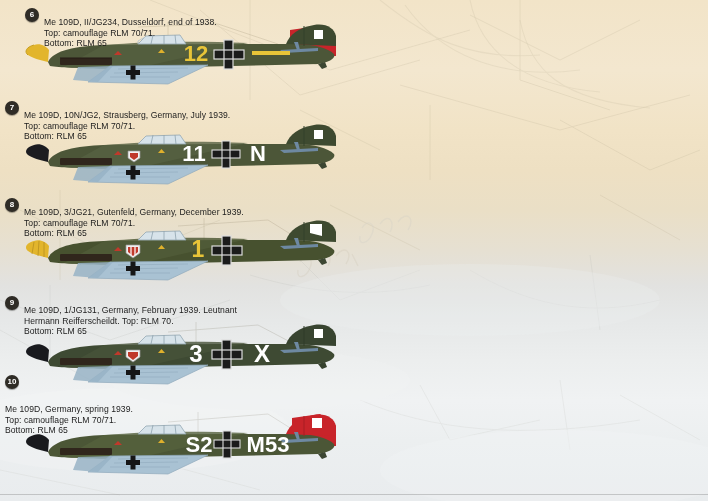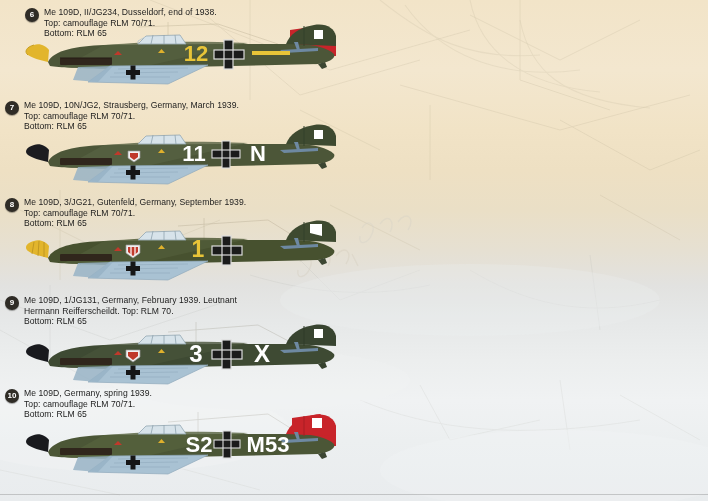--- a/index.html
+++ b/index.html
@@ -32,21 +32,21 @@
   
   .entry{position:absolute;left:0;width:354px;}
   .capwrap{position:absolute;display:flex;align-items:flex-start;gap:5px;z-index:6;}
   .badge{
     flex:0 0 auto;width:14px;height:14px;border-radius:50%;
     background:#2f2c26;color:#ffffff;
     font-size:8px;line-height:14px;text-align:center;font-weight:bold;
     box-shadow:0 1px 1px rgba(0,0,0,.35);
     margin-top:1px;
   }
-  .cap{font-size:8.6px;line-height:10.5px;color:#1c1c1c;white-space:pre-line;letter-spacing:.05px;}
+  .cap{font-size:8.6px;line-height:10.5px;color:#1c1c1c;white-space:pre-line;letter-spacing:.05px;margin-top:10px;}
 
   .plane{position:absolute;z-index:4;}
   svg{display:block;overflow:visible;}
   .divider{position:absolute;left:0;width:708px;height:1px;background:rgba(120,120,120,.35);z-index:9;}
 </style>
 </head>
 <body>
 
 <div id="sheet">
 
@@ -188,21 +188,21 @@
         <rect x="206" y="18" width="9" height="29" fill="none" stroke="#dcdcdc" stroke-width="1.2"></rect>
       </g>
 
       <rect x="234" y="29" width="38" height="4" fill="#e8c438"></rect>
     </svg>
   </div>
 
   <div class="entry">
     <div class="capwrap" style="left:5px;top:100px;width:340px;">
       <div class="badge">7</div>
-      <div class="cap">Me 109D, 10N/JG2, Strausberg, Germany, March 1939.
+      <div class="cap">Me 109D, 10N/JG2, Strausberg, Germany, July 1939.
 Top: camouflage RLM 70/71.
 Bottom: RLM 65</div>
     </div>
     <svg class="plane" style="left:18px;top:122px;" width="330" height="72" viewBox="0 0 330 72">
       <path d="M30 40 C36 28 58 24 86 23 L200 22 C240 22 262 22 276 22 C296 22 310 26 316 32
                C318 36 312 40 300 42 L120 46 C80 47 44 46 32 44 Z" fill="#4c5638"></path>
       <path d="M86 23 C120 20 160 19 200 20 L230 21 L120 46 C96 47 64 47 46 45 Z" fill="#566142" opacity=".8"></path>
       <path d="M268 22 C272 12 280 6 296 3 C308 1 316 6 318 14 L318 24 Z" fill="#3e4a30"></path>
       <path d="M286 4 L286 24" stroke="#33402a" stroke-width="1" fill="none"></path>
       <rect x="296" y="8" width="9" height="9" fill="#ffffff"></rect>
@@ -243,21 +243,21 @@
         <rect x="194" y="28" width="28" height="8" fill="none" stroke="#dcdcdc" stroke-width="1.1"></rect>
         <rect x="204" y="19" width="8" height="27" fill="none" stroke="#dcdcdc" stroke-width="1.1"></rect>
       </g>
       <text x="240" y="39" font-family="Liberation Sans, sans-serif" font-size="22" font-weight="bold" fill="#ffffff" text-anchor="middle">N</text>
     </svg>
   </div>
 
   <div class="entry">
     <div class="capwrap" style="left:5px;top:197px;width:340px;">
       <div class="badge">8</div>
-      <div class="cap">Me 109D, 3/JG21, Gutenfeld, Germany, September 1939.
+      <div class="cap">Me 109D, 3/JG21, Gutenfeld, Germany, December 1939.
 Top: camouflage RLM 70/71.
 Bottom: RLM 65</div>
     </div>
     <svg class="plane" style="left:18px;top:218px;" width="330" height="72" viewBox="0 0 330 72">
       <g stroke="#bdb29a" stroke-width=".8" fill="none" opacity=".6">
         <path d="M160 8 L250 2 L282 22"></path>
           <path d="M186 0 L186 28"></path>
       </g>
       <path d="M30 40 C36 28 58 24 86 23 L200 22 C240 22 262 22 276 22 C296 22 310 26 316 32
                C318 36 312 40 300 42 L120 46 C80 47 44 46 32 44 Z" fill="#47512f"></path>
@@ -362,21 +362,21 @@
         <rect x="194" y="28" width="30" height="9" fill="#1b1b1b"></rect>
         <rect x="204" y="18" width="9" height="29" fill="#1b1b1b"></rect>
         <rect x="194" y="28" width="30" height="9" fill="none" stroke="#dcdcdc" stroke-width="1.2"></rect>
         <rect x="204" y="18" width="9" height="29" fill="none" stroke="#dcdcdc" stroke-width="1.2"></rect>
       </g>
       <text x="244" y="40" font-family="Liberation Sans, sans-serif" font-size="24" font-weight="bold" fill="#ffffff" text-anchor="middle">X</text>
     </svg>
   </div>
 
   <div class="entry">
-    <div class="capwrap" style="left:5px;top:388px;width:340px;">
+    <div class="capwrap" style="left:5px;top:374px;width:340px;flex-direction:column;">
       <div class="badge">10</div>
       <div class="cap">Me 109D, Germany, spring 1939.
 Top: camouflage RLM 70/71.
 Bottom: RLM 65</div>
     </div>
     <svg class="plane" style="left:18px;top:412px;" width="330" height="80" viewBox="0 0 330 80">
       <g stroke="#c1c0ba" stroke-width=".8" fill="none" opacity=".6">
         <path d="M150 10 L250 2 L285 24"></path>
           <path d="M180 0 L180 28"></path>
       </g>

